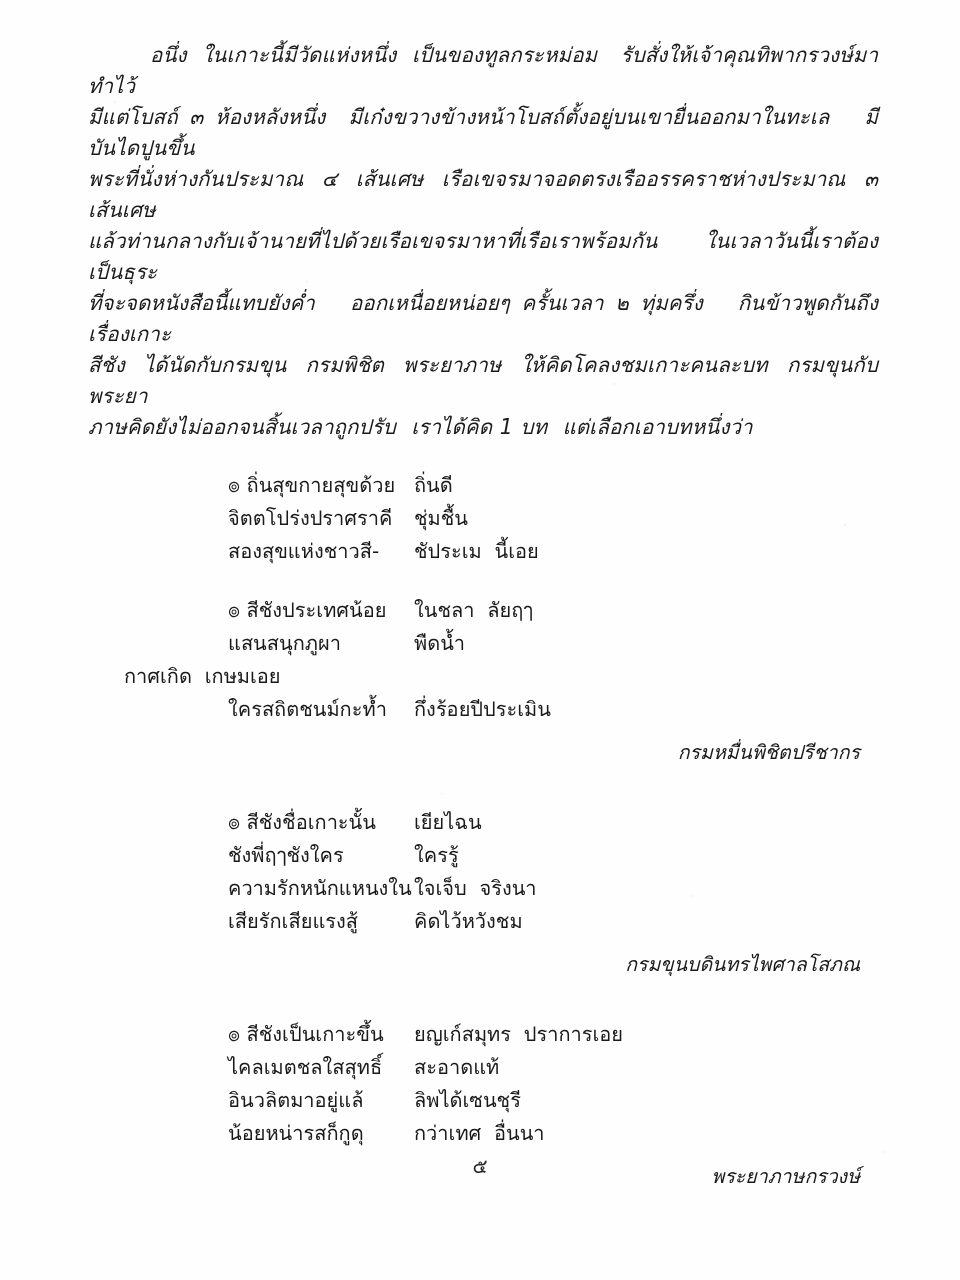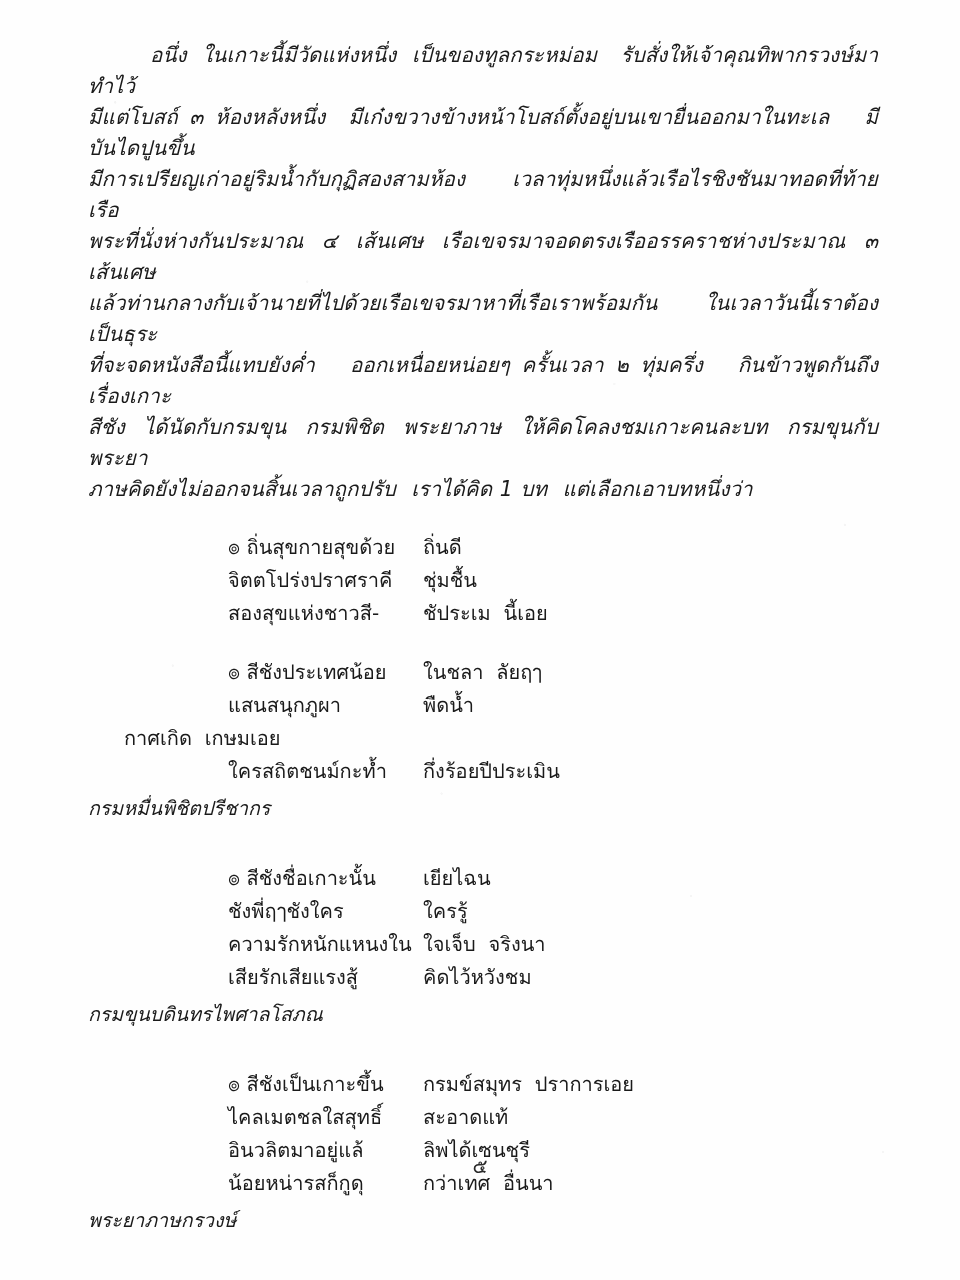--- a/index.html
+++ b/index.html
@@ -58,41 +58,40 @@
     margin-top: 26px;
   }
   .stanza {
     margin-bottom: 18px;
   }
   .vrow {
     display: flex;
     align-items: baseline;
     line-height: 33px;
     font-size: 20px;
-    gap: 9px;
   }
   .vrow .left {
     width: 290px;
     flex: 0 0 290px;
     padding-left: 140px;
     box-sizing: border-box;
     white-space: pre;
   }
   .vrow .right {
     flex: 1 1 auto;
     padding-left: 36px;
     white-space: pre;
   }
   .attrib {
-    text-align: left;
+    text-align: right;
     padding-right: 18px;
     font-style: italic;
     font-size: 19.5px;
     line-height: 30px;
-    margin-top: 6px;
+    margin-top: 12px;
   }
   .gap-lg { height: 20px; }
   .gap-sm { height: 8px; }
   .page-number {
     position: absolute;
     left: 0;
     right: 0;
     top: 1150px;
     text-align: center;
     font-size: 20px;
@@ -101,21 +100,20 @@
 </style>
 </head>
 <body>
 
 <div class="page">
   <div class="content">
 
     <div class="prose">
       <span class="line"><span class="indent"></span><span>อนึ่ง  ในเกาะนี้มีวัดแห่งหนึ่ง  เป็นของทูลกระหม่อม   รับสั่งให้เจ้าคุณทิพากรวงษ์มาทำไว้</span></span>
       <span class="line">มีแต่โบสถ์ ๓ ห้องหลังหนึ่ง  มีเก๋งขวางข้างหน้าโบสถ์ตั้งอยู่บนเขายื่นออกมาในทะเล   มีบันไดปูนขึ้น</span>
-      <span class="line">มีการเปรียญเก่าอยู่ริมน้ำกับกุฏิสองสามห้อง     เวลาทุ่มหนึ่งแล้วเรือไรชิงชันมาทอดที่ท้ายเรือ</span>
       <span class="line">พระที่นั่งห่างกันประมาณ  ๔  เส้นเศษ  เรือเขจรมาจอดตรงเรืออรรคราชห่างประมาณ  ๓  เส้นเศษ</span>
       <span class="line">แล้วท่านกลางกับเจ้านายที่ไปด้วยเรือเขจรมาหาที่เรือเราพร้อมกัน   ในเวลาวันนี้เราต้องเป็นธุระ</span>
       <span class="line">ที่จะจดหนังสือนี้แทบยังค่ำ   ออกเหนื่อยหน่อยๆ ครั้นเวลา ๒ ทุ่มครึ่ง   กินข้าวพูดกันถึงเรื่องเกาะ</span>
       <span class="line">สีชัง  ได้นัดกับกรมขุน  กรมพิชิต  พระยาภาษ  ให้คิดโคลงชมเกาะคนละบท  กรมขุนกับพระยา</span>
       <span class="line">ภาษคิดยังไม่ออกจนสิ้นเวลาถูกปรับ  เราได้คิด 1 บท  แต่เลือกเอาบทหนึ่งว่า</span>
     </div>
 
     <div class="verses">
 
       <div class="stanza">
@@ -174,21 +172,21 @@
           <span class="right">คิดไว้หวังชม</span>
         </div>
         <div class="attrib">กรมขุนบดินทรไพศาลโสภณ</div>
       </div>
 
       <div class="gap-lg"></div>
 
       <div class="stanza">
         <div class="vrow">
           <span class="left">๏ สีชังเป็นเกาะขึ้น</span>
-          <span class="right">กรมข์สมุทร  ปราการเอย</span>
+          <span class="right">ยญเก์สมุทร  ปราการเอย</span>
         </div>
         <div class="vrow">
           <span class="left">ไคลเมตชลใสสุทธิ์</span>
           <span class="right">สะอาดแท้</span>
         </div>
         <div class="vrow">
           <span class="left">อินวลิตมาอยู่แล้</span>
           <span class="right">ลิพได้เซนชุรี</span>
         </div>
         <div class="vrow">

